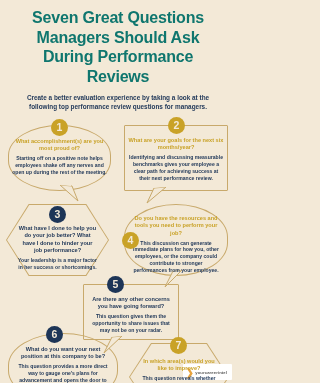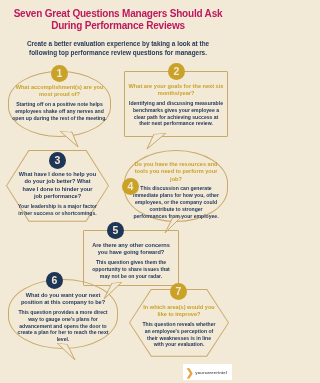--- a/index.html
+++ b/index.html
@@ -9,22 +9,22 @@
   body{
     background:#F3E9D7;
     font-family:"Liberation Sans", sans-serif;
     position:relative;
     color:#1F3A5F;
   }
 
   
   #header{ padding:8px 10px 0; text-align:center; }
   #title{
-    font-size:10px; line-height:1.23; font-weight:bold;
-    color:#be185d; letter-spacing:-0.2px;
+    font-size:16px; line-height:1.23; font-weight:bold;
+    color:#0f766e; letter-spacing:-0.2px;
   }
   #subtitle{
     margin-top:6px; font-size:6.4px; line-height:1.42;
     font-weight:bold; color:#1D3557; padding:0 6px;
   }
 
   
   #board{ position:relative; width:236px; height:300px; }
 
   .item{ position:absolute; }

